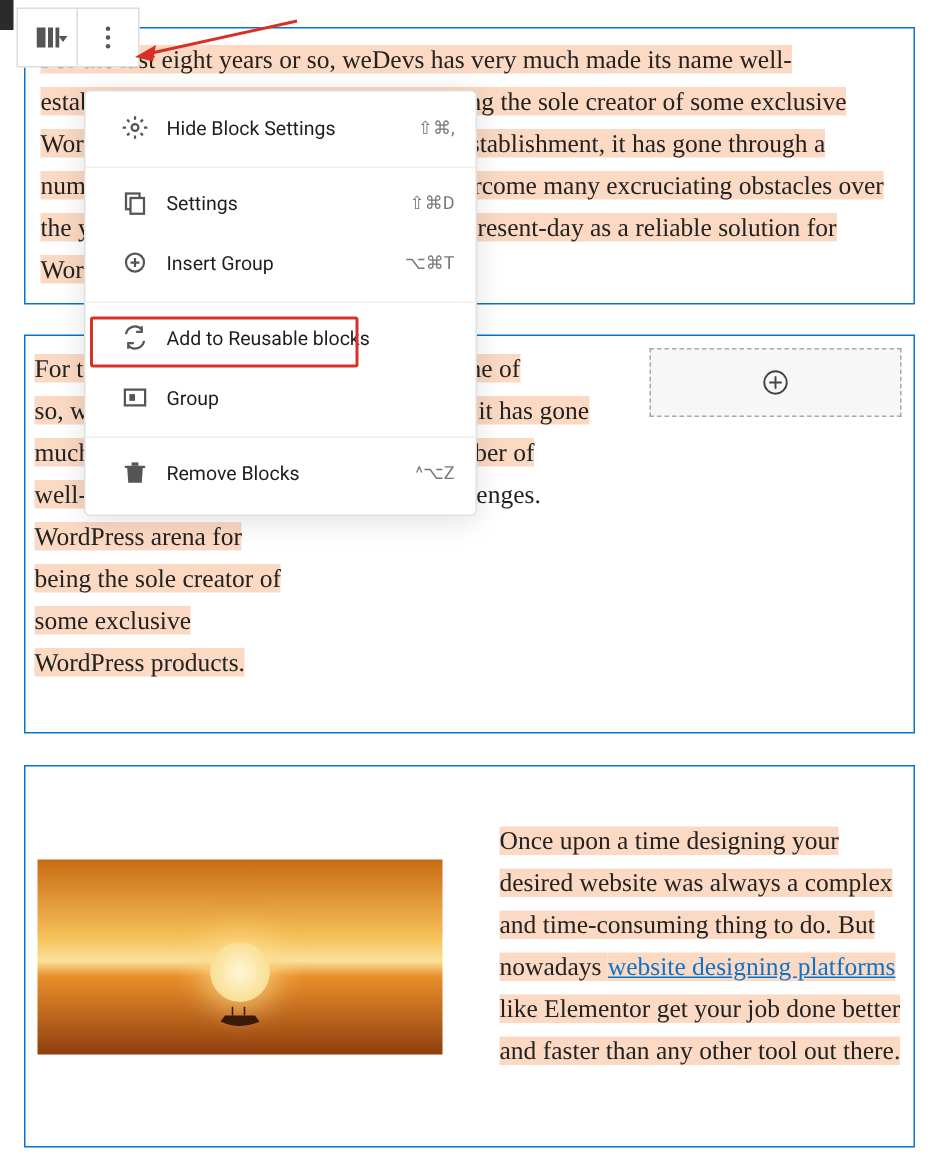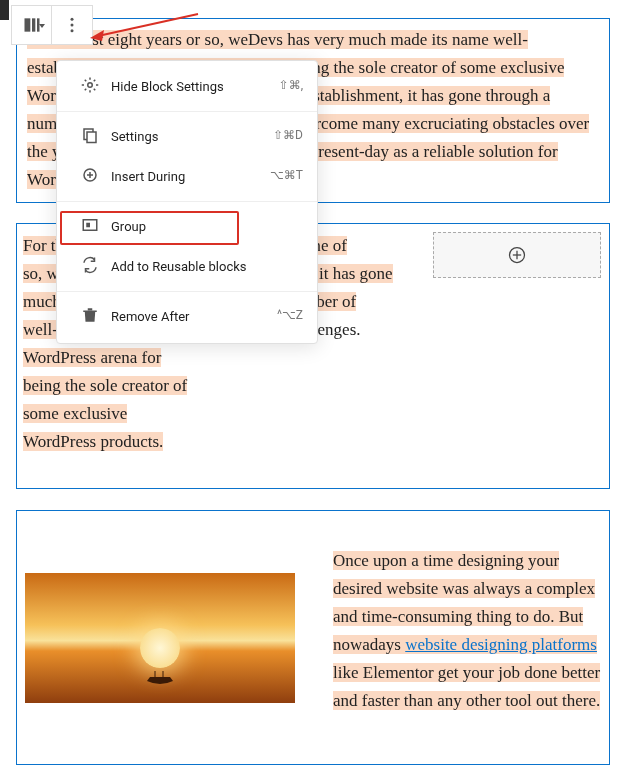--- a/index.html
+++ b/index.html
@@ -189,53 +189,53 @@
     <span class="mi-shortcut">⇧⌘D</span>
   </div>
   <div class="menu-item">
     <span class="mi-icon">
         <svg viewBox="0 0 24 24">
           <circle cx="12" cy="12" r="8" fill="none" stroke="#555" stroke-width="2"></circle>
           <line x1="12" y1="8" x2="12" y2="16" stroke="#555" stroke-width="2"></line>
           <line x1="8" y1="12" x2="16" y2="12" stroke="#555" stroke-width="2"></line>
         </svg>
       </span>
-    <span class="mi-label">Insert During</span>
+    <span class="mi-label">Insert Group</span>
     <span class="mi-shortcut">⌥⌘T</span>
   </div>
   <div class="menu-sep"></div>
-  <div class="menu-item">
-    <span class="mi-icon">
-        <svg viewBox="0 0 24 24">
-          <rect x="3" y="5" width="18" height="14" fill="none" stroke="#555" stroke-width="2"></rect>
-          <rect x="7" y="9" width="5" height="6" fill="#555"></rect>
-        </svg>
-      </span>
-    <span class="mi-label">Group</span>
-  </div>
   <div class="menu-item">
     <span class="mi-icon">
         <svg viewBox="0 0 24 24">
           <path d="M4 9a8 8 0 0 1 14-4M20 15a8 8 0 0 1-14 4" fill="none" stroke="#555" stroke-width="2"></path>
           <polyline points="18 2 18 7 13 7" fill="none" stroke="#555" stroke-width="2"></polyline>
           <polyline points="6 22 6 17 11 17" fill="none" stroke="#555" stroke-width="2"></polyline>
         </svg>
       </span>
     <span class="mi-label">Add to Reusable blocks</span>
   </div>
+  <div class="menu-item">
+    <span class="mi-icon">
+        <svg viewBox="0 0 24 24">
+          <rect x="3" y="5" width="18" height="14" fill="none" stroke="#555" stroke-width="2"></rect>
+          <rect x="7" y="9" width="5" height="6" fill="#555"></rect>
+        </svg>
+      </span>
+    <span class="mi-label">Group</span>
+  </div>
   <div class="menu-sep"></div>
   <div class="menu-item">
     <span class="mi-icon">
         <svg viewBox="0 0 24 24">
           <path d="M5 7h14l-1 14H6z" fill="#555"></path>
           <rect x="9" y="3" width="6" height="3" fill="#555"></rect>
           <rect x="3" y="6" width="18" height="2" fill="#555"></rect>
         </svg>
       </span>
-    <span class="mi-label">Remove After</span>
+    <span class="mi-label">Remove Blocks</span>
     <span class="mi-shortcut">^⌥Z</span>
   </div>
 </div>
 
 <div class="highlight-box" style="top:211px;left:60px;width:179px;height:34px;"></div>
 
 <div class="block" style="top:18px;left:16px;width:594px;height:185px;">
   <p class="para" style="padding:7px 10px 7px 10px;"><span class="hl">For the last eight years or so, weDevs has very much made its name well-established in the WordPress arena for being the sole creator of some exclusive WordPress products. During this time of establishment, it has gone through a number of unknown challenges. It has overcome many excruciating obstacles over the years to make its journey this far into present-day as a reliable solution for WordPress users.</span></p>
 </div>
 

